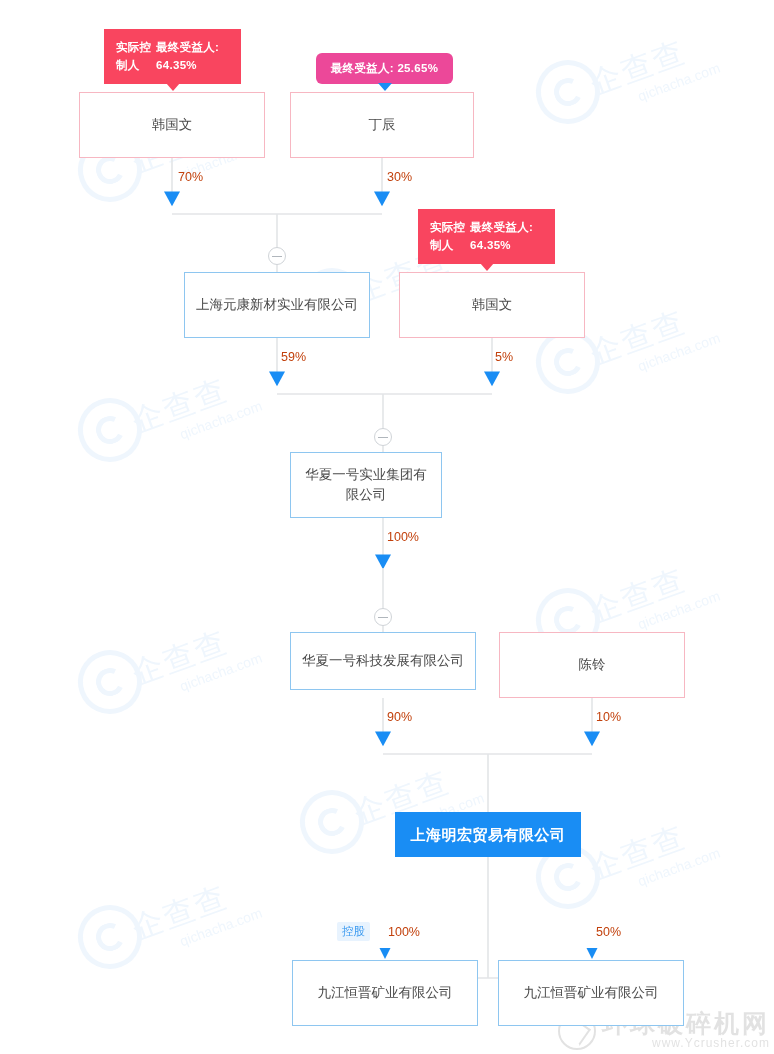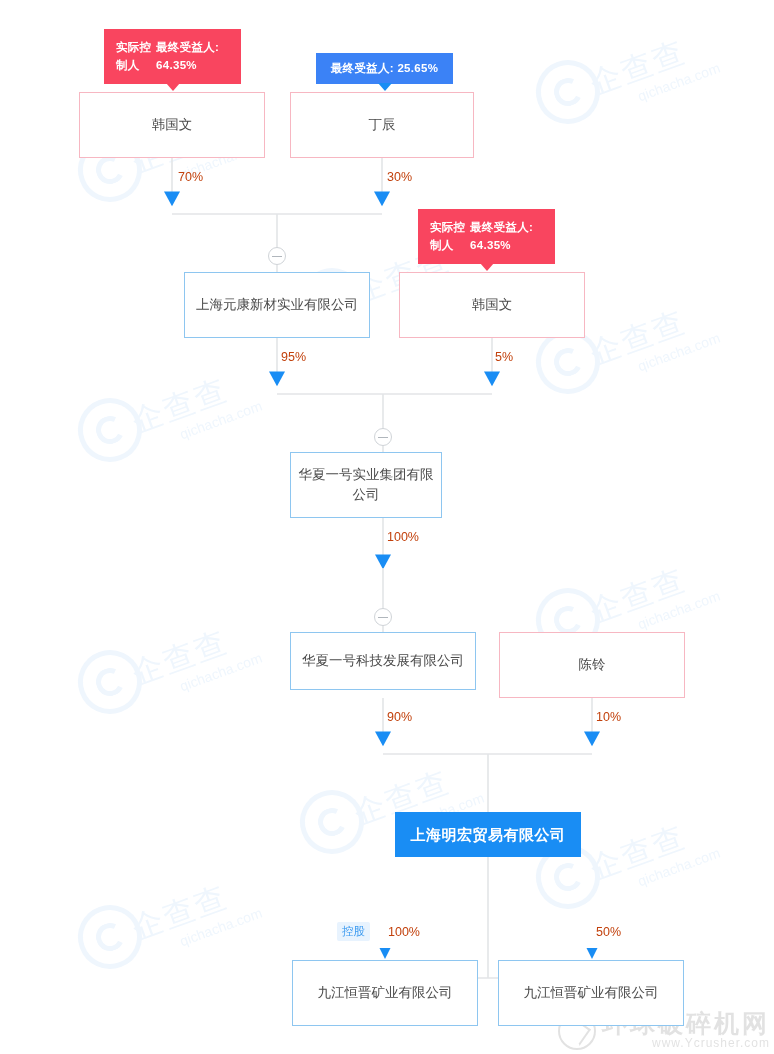--- a/index.html
+++ b/index.html
@@ -123,21 +123,21 @@
     position: absolute;
     box-sizing: border-box;
     display: flex;
     align-items: center;
     justify-content: center;
     text-align: center;
     background: #ffffff;
     font-size: 13.5px;
     color: #4a4a4a;
     line-height: 1.45;
-    padding: 4px 2px;
+    padding: 4px 9px;
     cursor: pointer;
   }
   .node.person   { border: 1px solid #f7b7c2; }
   .node.company  { border: 1px solid #8ec6f0; }
   .node.focus {
     background: #198df4;
     border: 1px solid #198df4;
     color: #ffffff;
     font-size: 15px;
     font-weight: bold;
@@ -155,21 +155,21 @@
     color: #ffffff;
     font-size: 11.5px;
     font-weight: bold;
     line-height: 1.55;
     letter-spacing: .3px;
     padding: 3px 12px;
     cursor: pointer;
     z-index: 4;
   }
   .badge.red  { background: #f9455f; }
-  .badge.blue { background: #3b82f6; }
+  .badge.blue { background: #ec4899; border-radius: 6px; }
   .badge .tip {
     position: absolute;
     bottom: -7px;
     left: 50%;
     margin-left: -7px;
     width: 0;
     height: 0;
     border-left: 7px solid transparent;
     border-right: 7px solid transparent;
   }
@@ -386,21 +386,21 @@
 
     <div class="node company" style="left:292px; top:960px; width:186px; height:66px;">
       <span>九江恒晋矿业有限公司</span>
     </div>
     <div class="node company" style="left:498px; top:960px; width:186px; height:66px;">
       <span>九江恒晋矿业有限公司</span>
     </div>
 
     <div class="edge-label" style="left:178px; top:170px;">70%</div>
     <div class="edge-label" style="left:387px; top:170px;">30%</div>
-    <div class="edge-label" style="left:281px; top:350px;">95%</div>
+    <div class="edge-label" style="left:281px; top:350px;">59%</div>
     <div class="edge-label" style="left:495px; top:350px;">5%</div>
     <div class="edge-label" style="left:387px; top:530px;">100%</div>
     <div class="edge-label" style="left:387px; top:710px;text-align:center;">90%</div>
     <div class="edge-label" style="left:596px; top:710px;">10%</div>
     <div class="edge-label" style="left:388px; top:925px;">100%</div>
     <div class="edge-label" style="left:596px; top:925px;">50%</div>
 
     <div class="tag-holding" style="left:337px; top:922px;">控股</div>
   </div>
 

